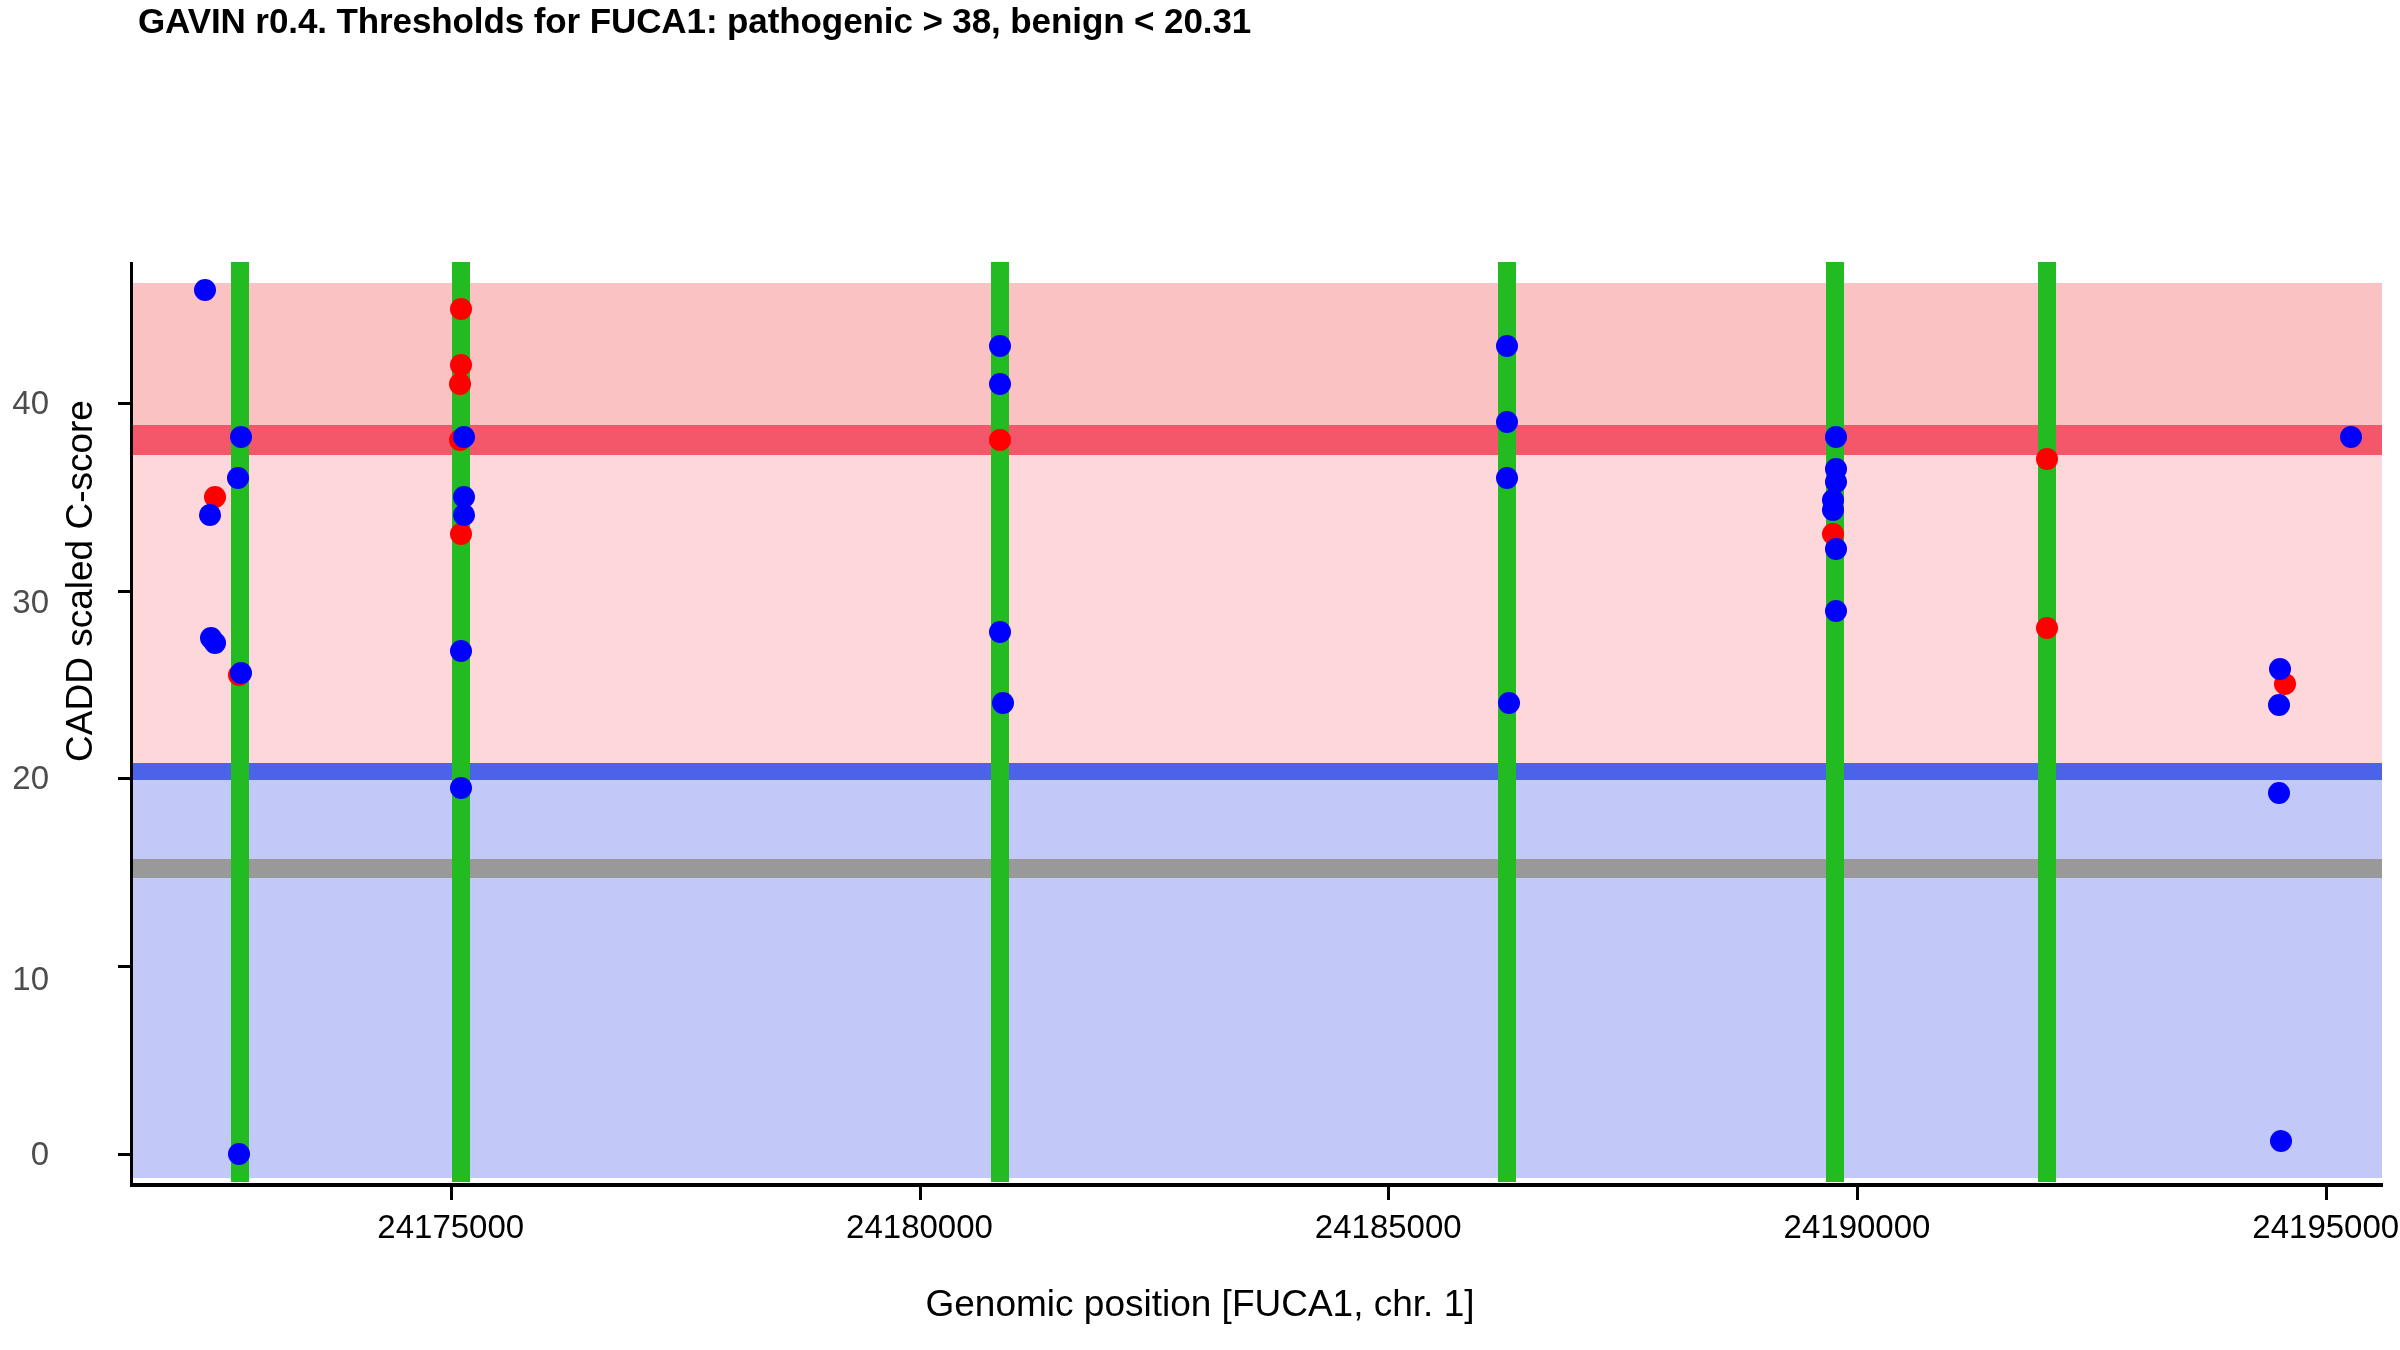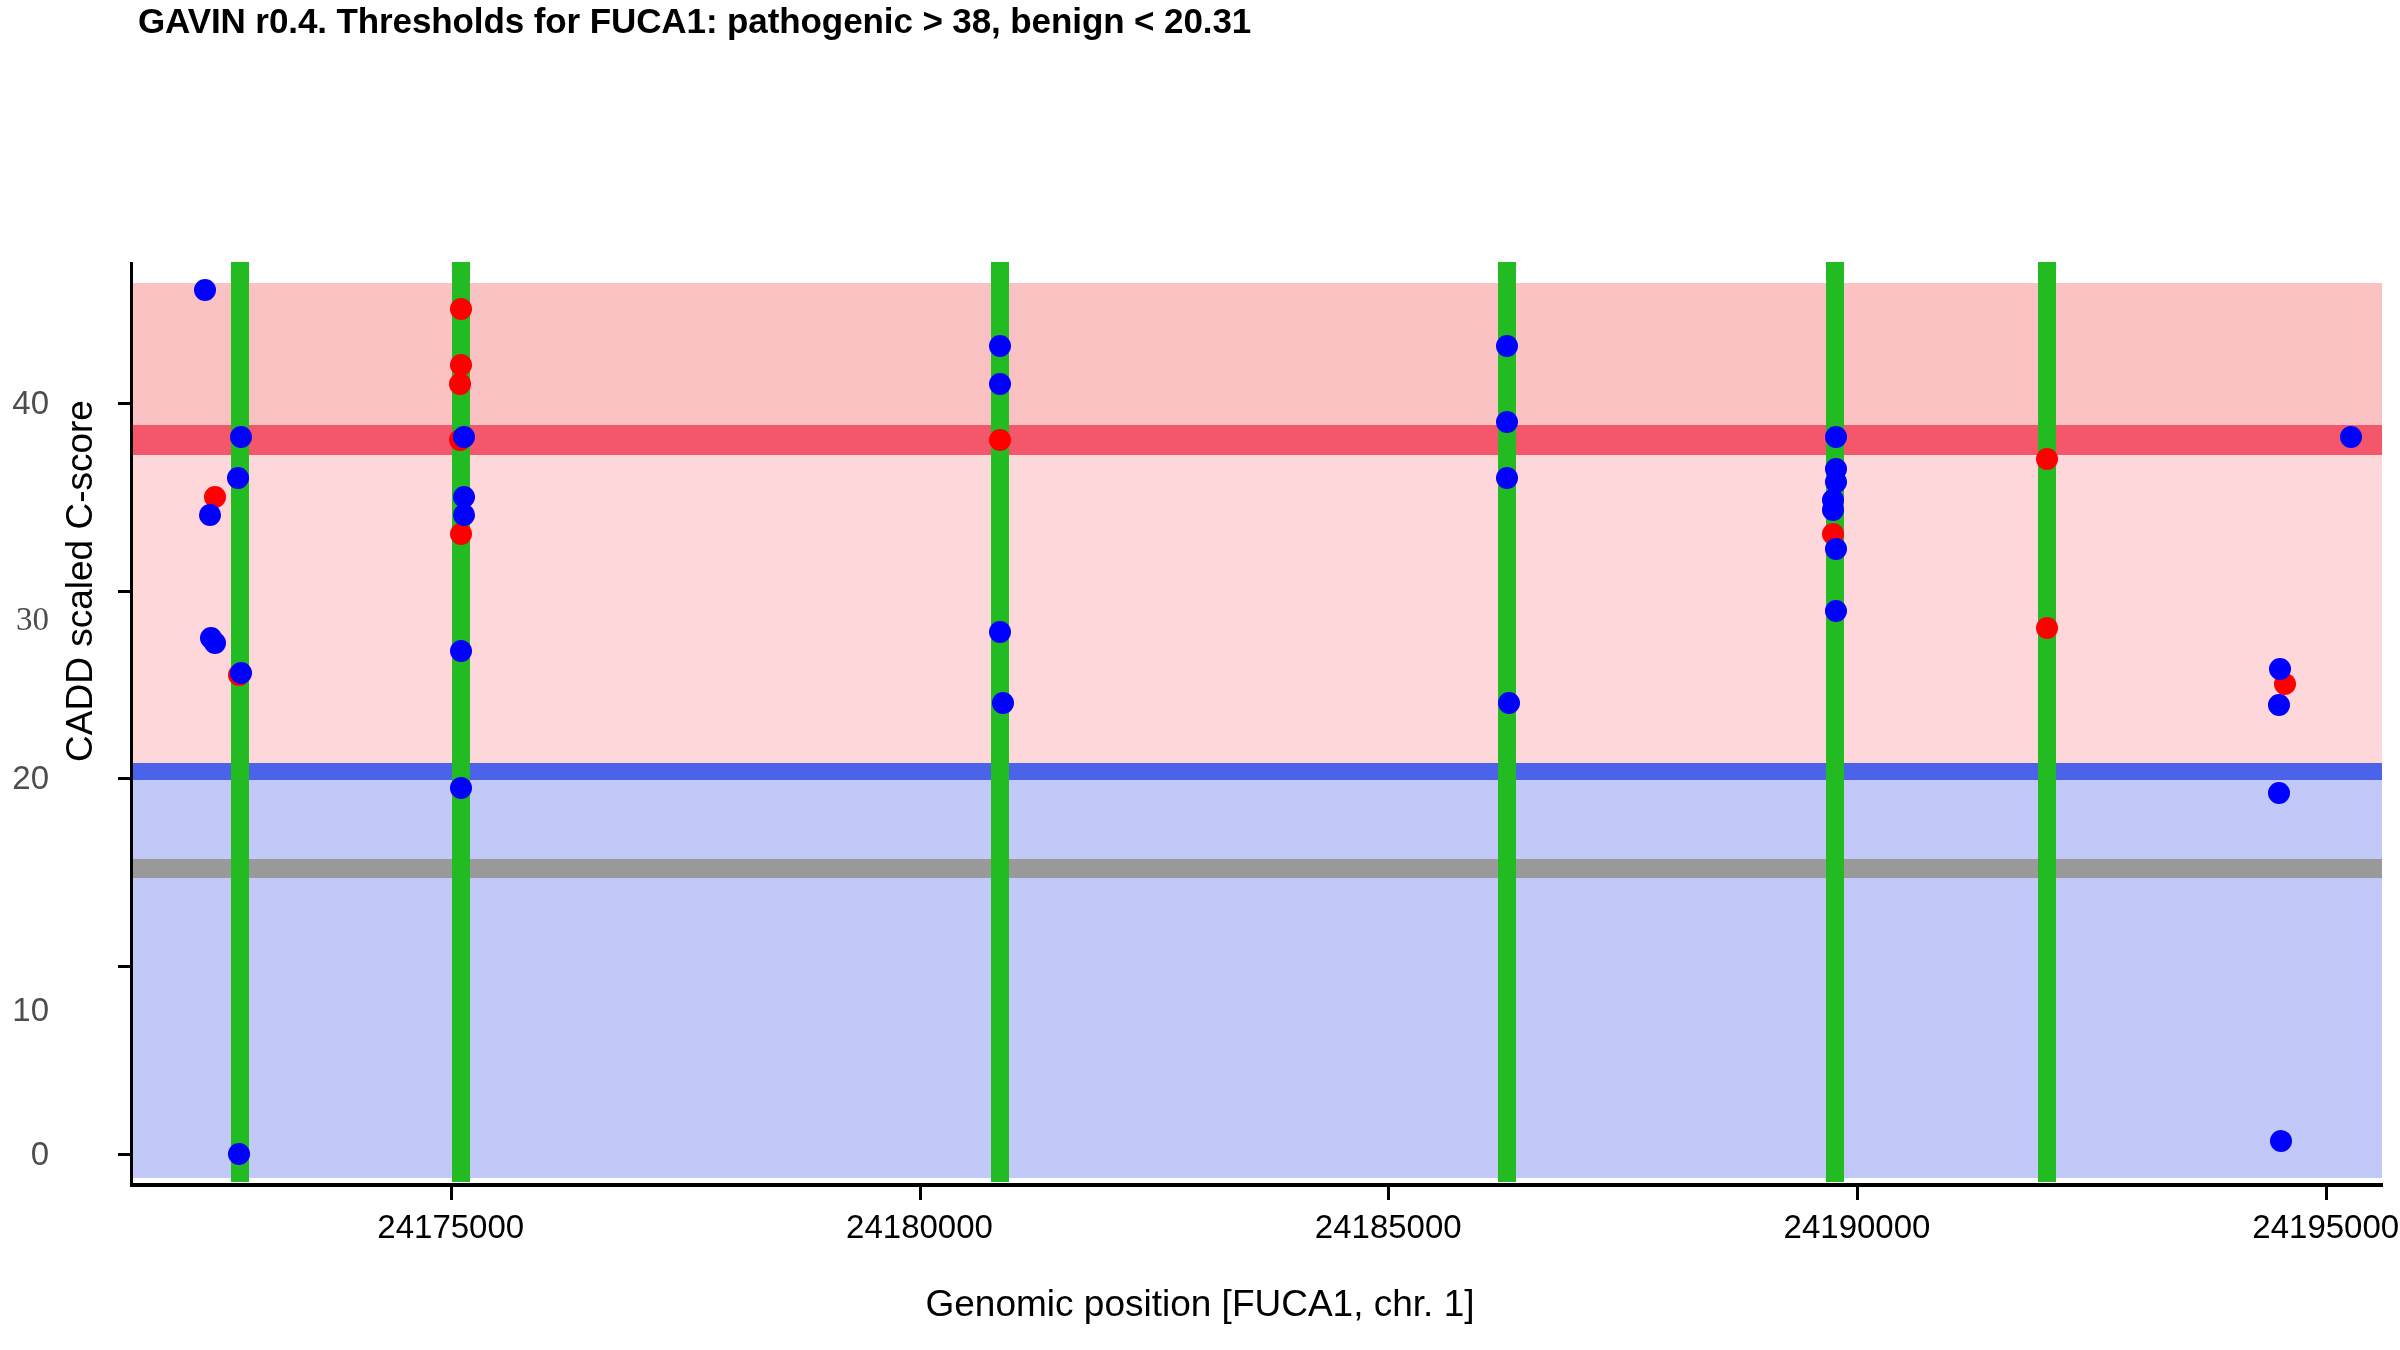--- a/index.html
+++ b/index.html
@@ -208,25 +208,25 @@
     <div class="pt blue" style="left: 2219.06px; top: 174.612px; background: rgb(0, 0, 255);"></div>
   </div>
 
 <div id="y-axis-line"></div>
 <div id="x-axis-line"></div>
 
 <div id="axis-decor">
     <div class="y-tick-mark" style="top: 1152.84px;"></div>
     <div class="y-tick-label" style="top: 1153.84px;">0</div>
     <div class="y-tick-mark" style="top: 965.082px;"></div>
-    <div class="y-tick-label" style="top: 1010px; margin-left: 12px;">10</div>
+    <div class="y-tick-label" style="top: 979px; margin-left: 12px;">10</div>
     <div class="y-tick-mark" style="top: 777.327px;"></div>
     <div class="y-tick-label" style="top: 778.327px;">20</div>
     <div class="y-tick-mark" style="top: 589.571px;"></div>
-    <div class="y-tick-label" style="top: 620px; font-family: Liberation Serif, serif;">30</div>
+    <div class="y-tick-label" style="top: 602px;">30</div>
     <div class="y-tick-mark" style="top: 401.816px;"></div>
     <div class="y-tick-label" style="top: 402.816px;">40</div>
     <div class="x-tick-mark" style="left: 449.75px;"></div>
     <div class="x-tick-label" style="left: 450.75px;">24175000</div>
     <div class="x-tick-mark" style="left: 918.5px;"></div>
     <div class="x-tick-label" style="left: 919.5px;">24180000</div>
     <div class="x-tick-mark" style="left: 1387.25px;"></div>
     <div class="x-tick-label" style="left: 1388.25px;">24185000</div>
     <div class="x-tick-mark" style="left: 1856px;"></div>
     <div class="x-tick-label" style="left: 1857px;">24190000</div>

